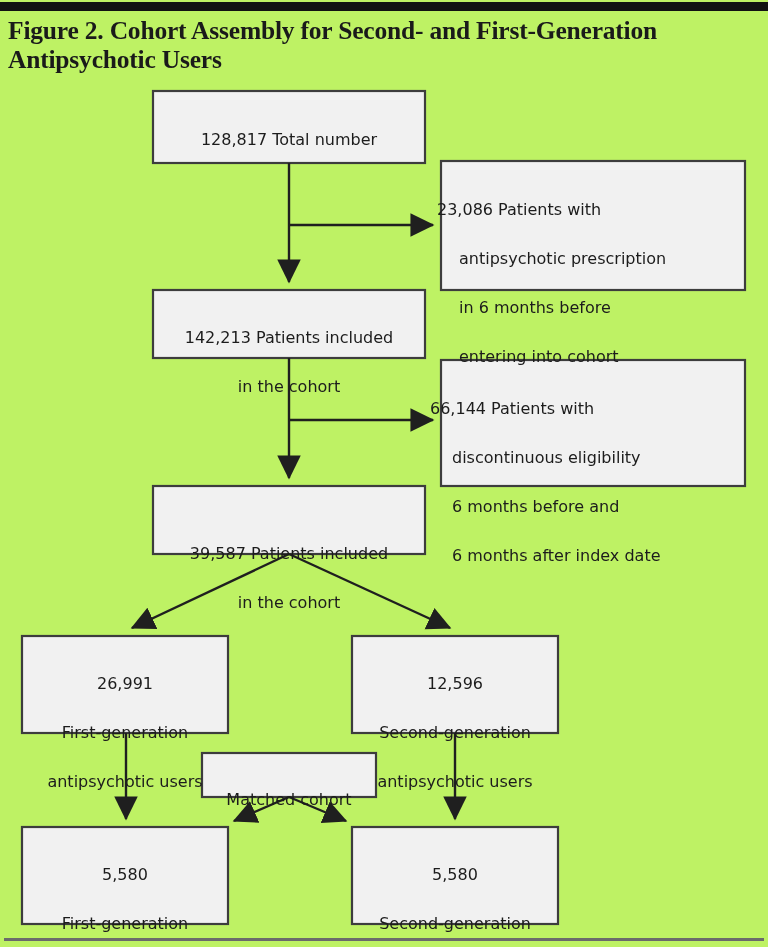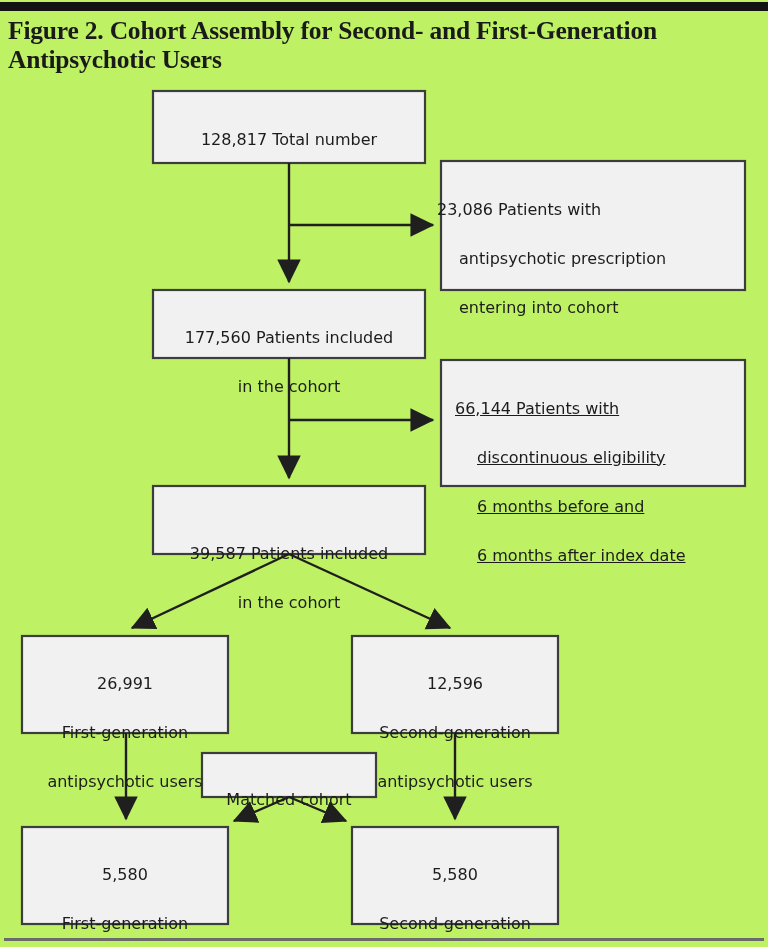--- a/index.html
+++ b/index.html
@@ -131,29 +131,30 @@
     <line class="connector" x1="289" y1="797" x2="346" y2="821" marker-end="url(#ah)"></line>
   </svg>
 
   <div class="box-text center" style="left:153px; top:103px; width:272px;">
     <span class="ln">128,817 Total number</span>
   </div>
 
   <div class="box-text hanging" style="left:423px; top:173px; width:304px;">
     <span class="ln">23,086 Patients with</span>
     <span class="ln ind">antipsychotic prescription</span>
+    <span class="ln ind">in 6 months before</span>
     <span class="ln ind">entering into cohort</span>
   </div>
 
   <div class="box-text center" style="left:153px; top:301px; width:272px;">
-    <span class="ln">177,560 Patients included</span>
+    <span class="ln">142,213 Patients included</span>
     <span class="ln">in the cohort</span>
   </div>
 
-  <div class="box-text hanging" style="left:441px; top:372px; width:304px;text-decoration:underline;">
+  <div class="box-text hanging" style="left:416px; top:372px; width:304px;">
     <span class="ln">66,144 Patients with</span>
     <span class="ln ind">discontinuous eligibility</span>
     <span class="ln ind">6 months before and</span>
     <span class="ln ind">6 months after index date</span>
   </div>
 
   <div class="box-text center" style="left:153px; top:517px; width:272px;">
     <span class="ln">39,587 Patients included</span>
     <span class="ln">in the cohort</span>
   </div>

